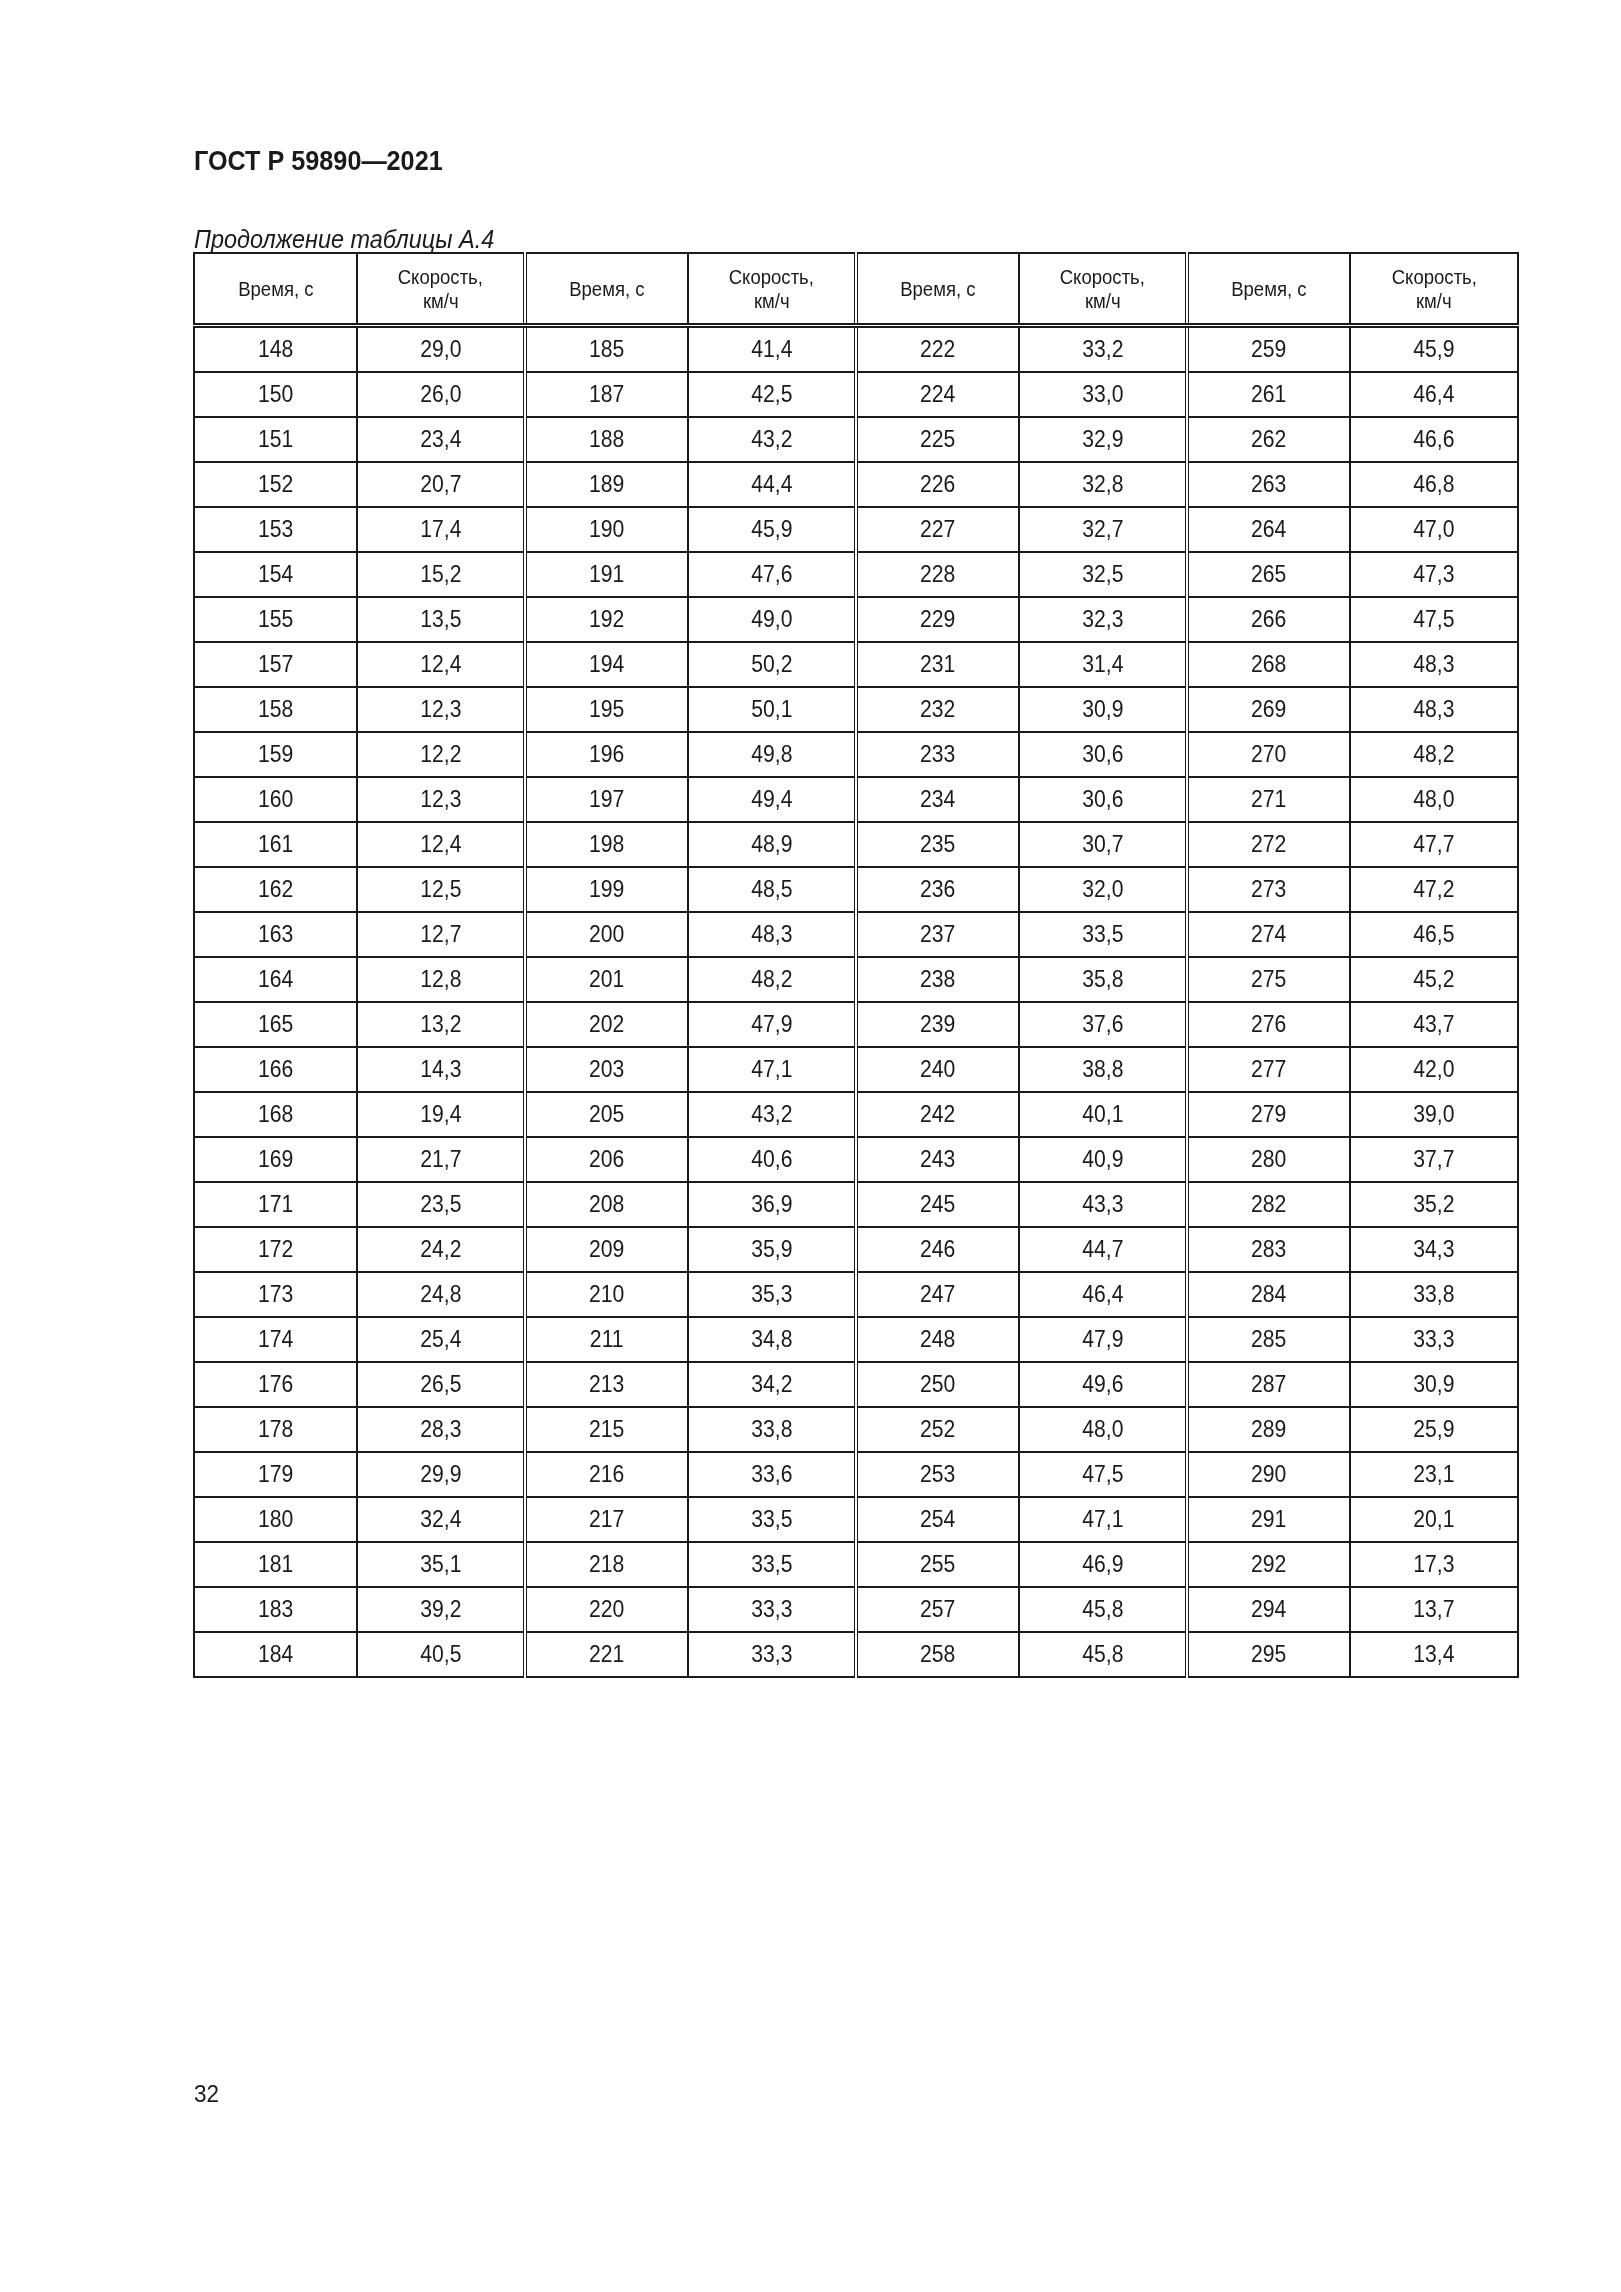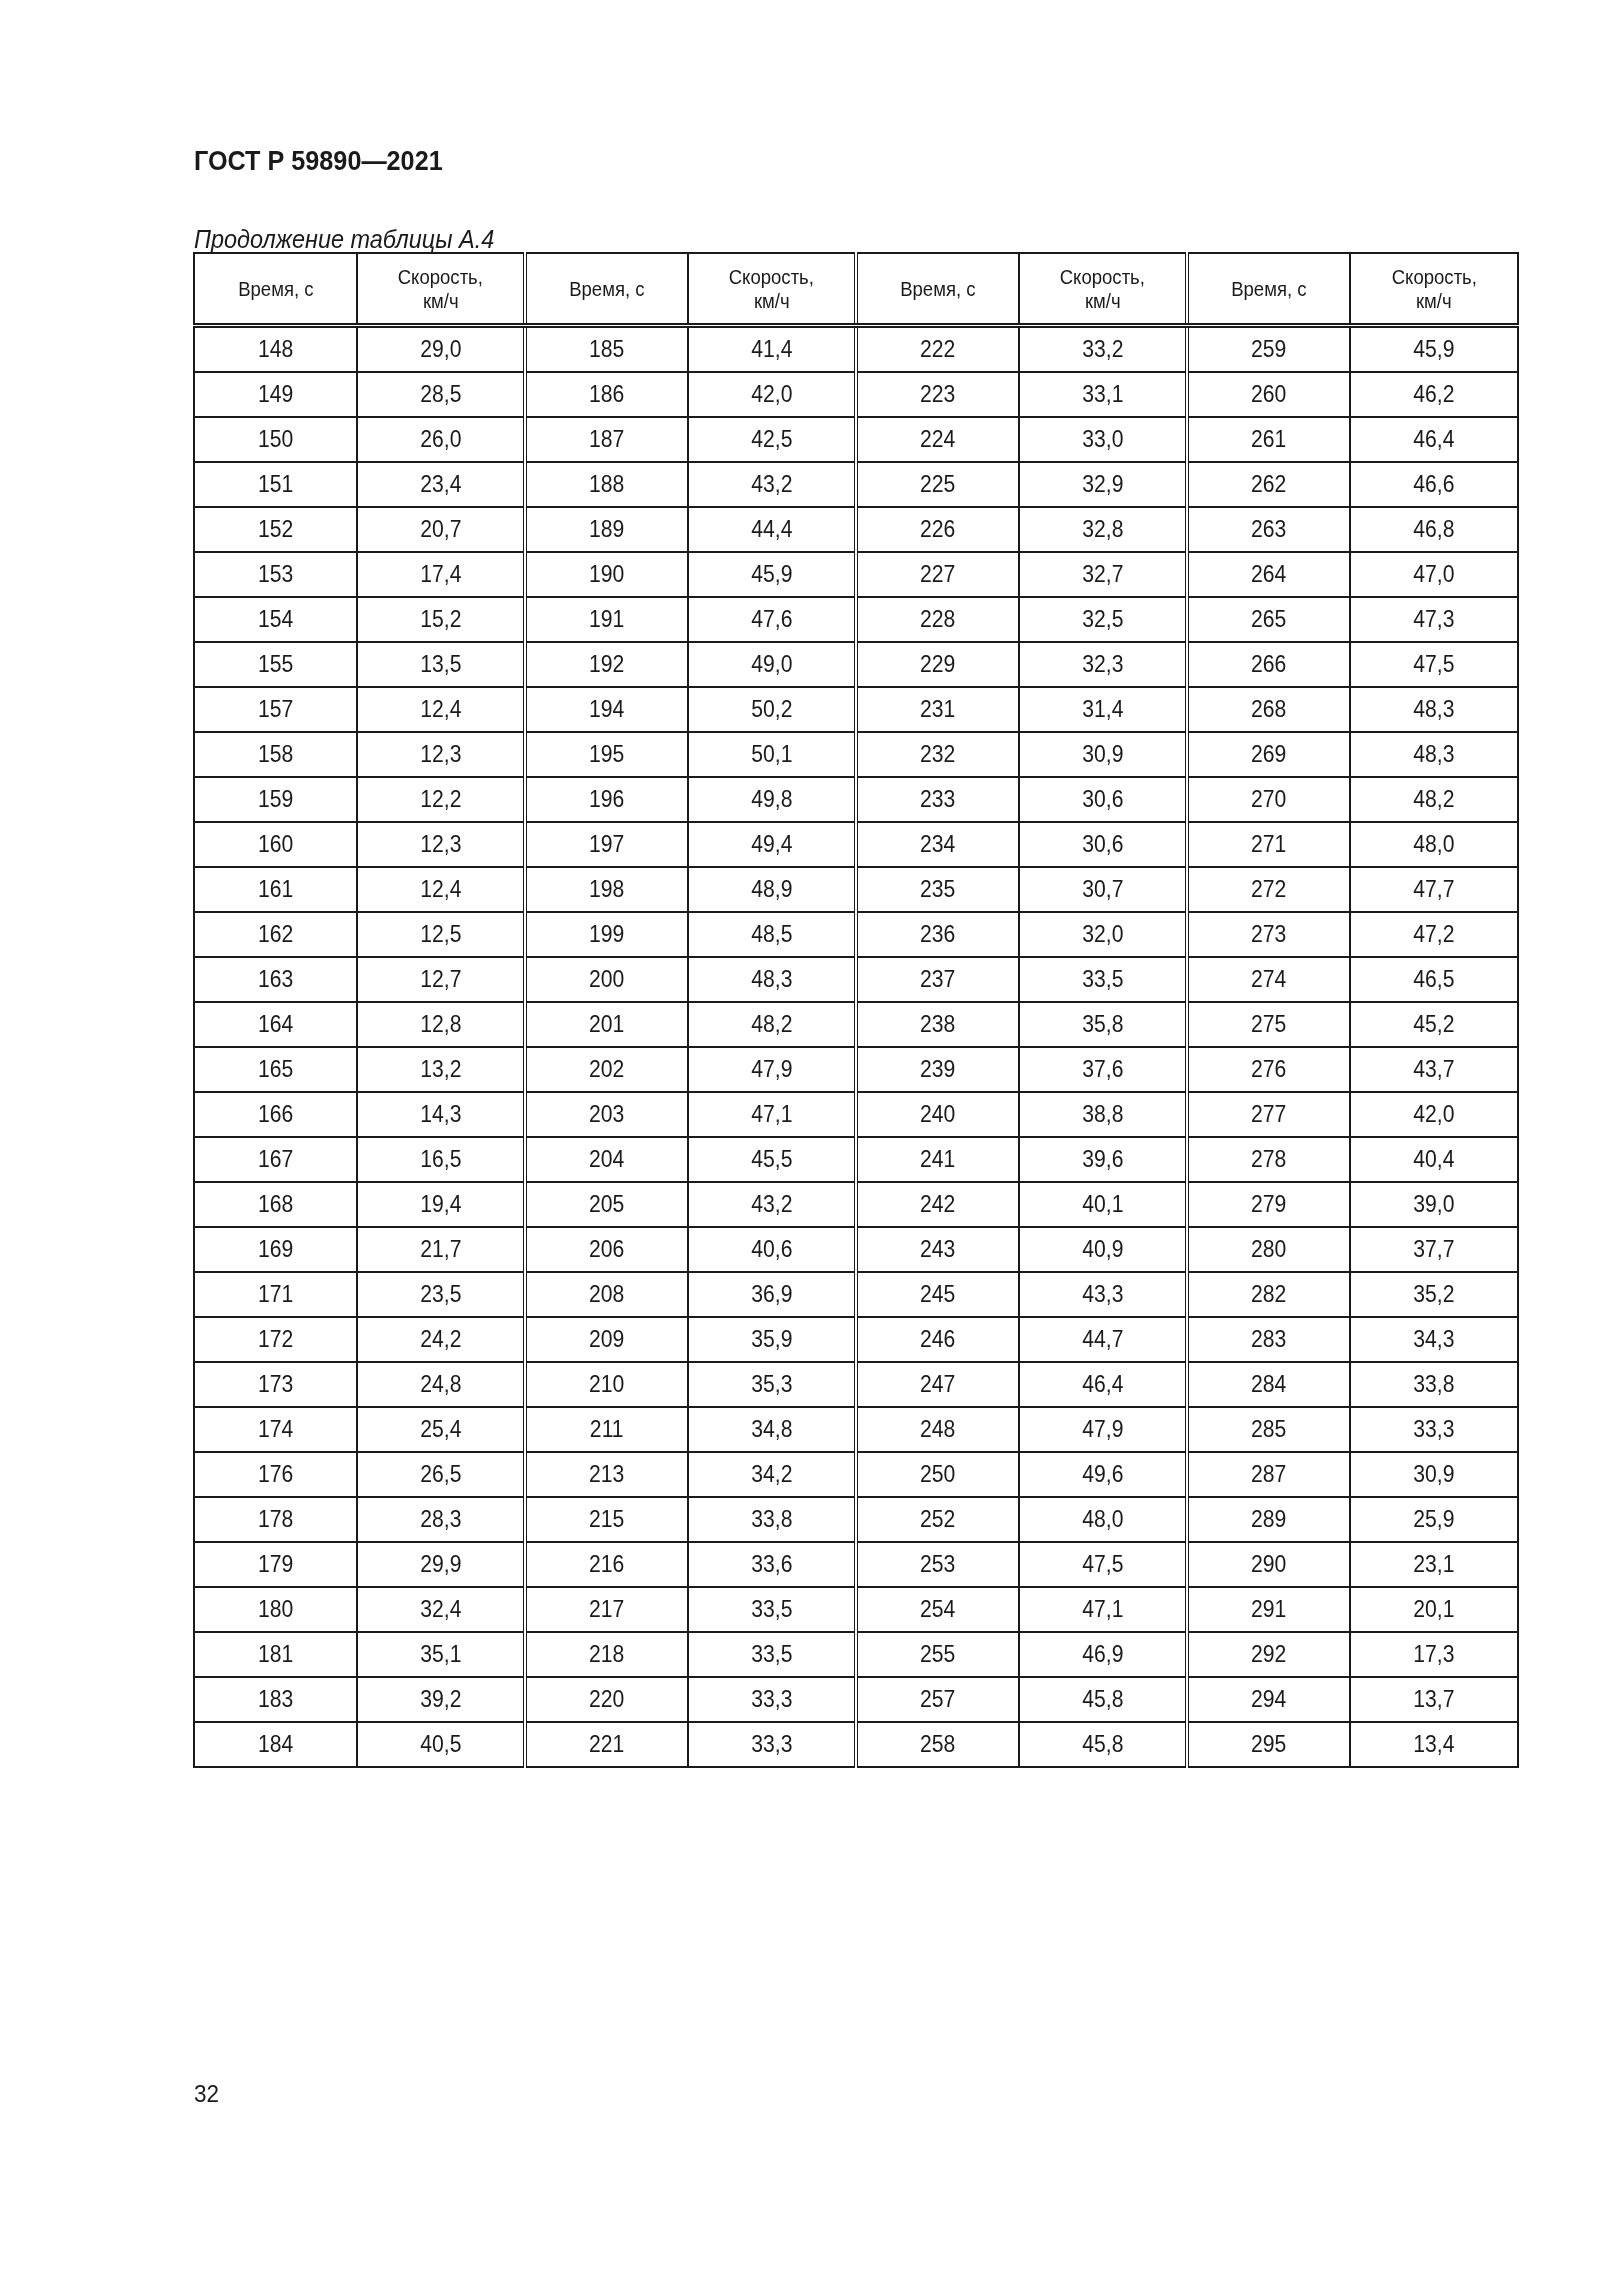--- a/index.html
+++ b/index.html
@@ -81,30 +81,20 @@
         <td><span class="cell-text">148</span></td>
         <td><span class="cell-text">29,0</span></td>
         <td class="grp-start"><span class="cell-text">185</span></td>
         <td><span class="cell-text">41,4</span></td>
         <td class="grp-start"><span class="cell-text">222</span></td>
         <td><span class="cell-text">33,2</span></td>
         <td class="grp-start"><span class="cell-text">259</span></td>
         <td><span class="cell-text">45,9</span></td>
       </tr>
       <tr>
-        <td><span class="cell-text">149</span></td>
-        <td><span class="cell-text">28,5</span></td>
-        <td class="grp-start"><span class="cell-text">186</span></td>
-        <td><span class="cell-text">42,0</span></td>
-        <td class="grp-start"><span class="cell-text">223</span></td>
-        <td><span class="cell-text">33,1</span></td>
-        <td class="grp-start"><span class="cell-text">260</span></td>
-        <td><span class="cell-text">46,2</span></td>
-      </tr>
-      <tr>
         <td><span class="cell-text">150</span></td>
         <td><span class="cell-text">26,0</span></td>
         <td class="grp-start"><span class="cell-text">187</span></td>
         <td><span class="cell-text">42,5</span></td>
         <td class="grp-start"><span class="cell-text">224</span></td>
         <td><span class="cell-text">33,0</span></td>
         <td class="grp-start"><span class="cell-text">261</span></td>
         <td><span class="cell-text">46,4</span></td>
       </tr>
       <tr>
@@ -251,30 +241,20 @@
         <td><span class="cell-text">166</span></td>
         <td><span class="cell-text">14,3</span></td>
         <td class="grp-start"><span class="cell-text">203</span></td>
         <td><span class="cell-text">47,1</span></td>
         <td class="grp-start"><span class="cell-text">240</span></td>
         <td><span class="cell-text">38,8</span></td>
         <td class="grp-start"><span class="cell-text">277</span></td>
         <td><span class="cell-text">42,0</span></td>
       </tr>
       <tr>
-        <td><span class="cell-text">167</span></td>
-        <td><span class="cell-text">16,5</span></td>
-        <td class="grp-start"><span class="cell-text">204</span></td>
-        <td><span class="cell-text">45,5</span></td>
-        <td class="grp-start"><span class="cell-text">241</span></td>
-        <td><span class="cell-text">39,6</span></td>
-        <td class="grp-start"><span class="cell-text">278</span></td>
-        <td><span class="cell-text">40,4</span></td>
-      </tr>
-      <tr>
         <td><span class="cell-text">168</span></td>
         <td><span class="cell-text">19,4</span></td>
         <td class="grp-start"><span class="cell-text">205</span></td>
         <td><span class="cell-text">43,2</span></td>
         <td class="grp-start"><span class="cell-text">242</span></td>
         <td><span class="cell-text">40,1</span></td>
         <td class="grp-start"><span class="cell-text">279</span></td>
         <td><span class="cell-text">39,0</span></td>
       </tr>
       <tr>

